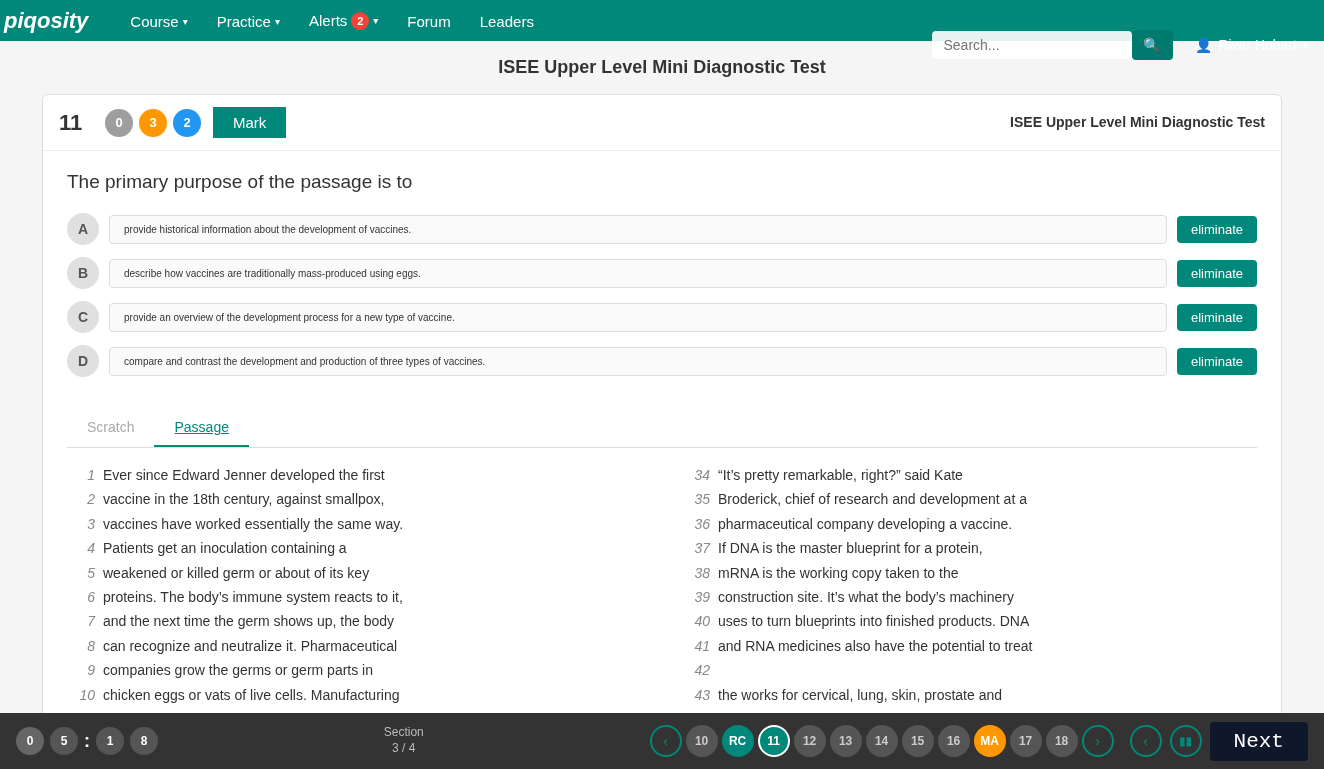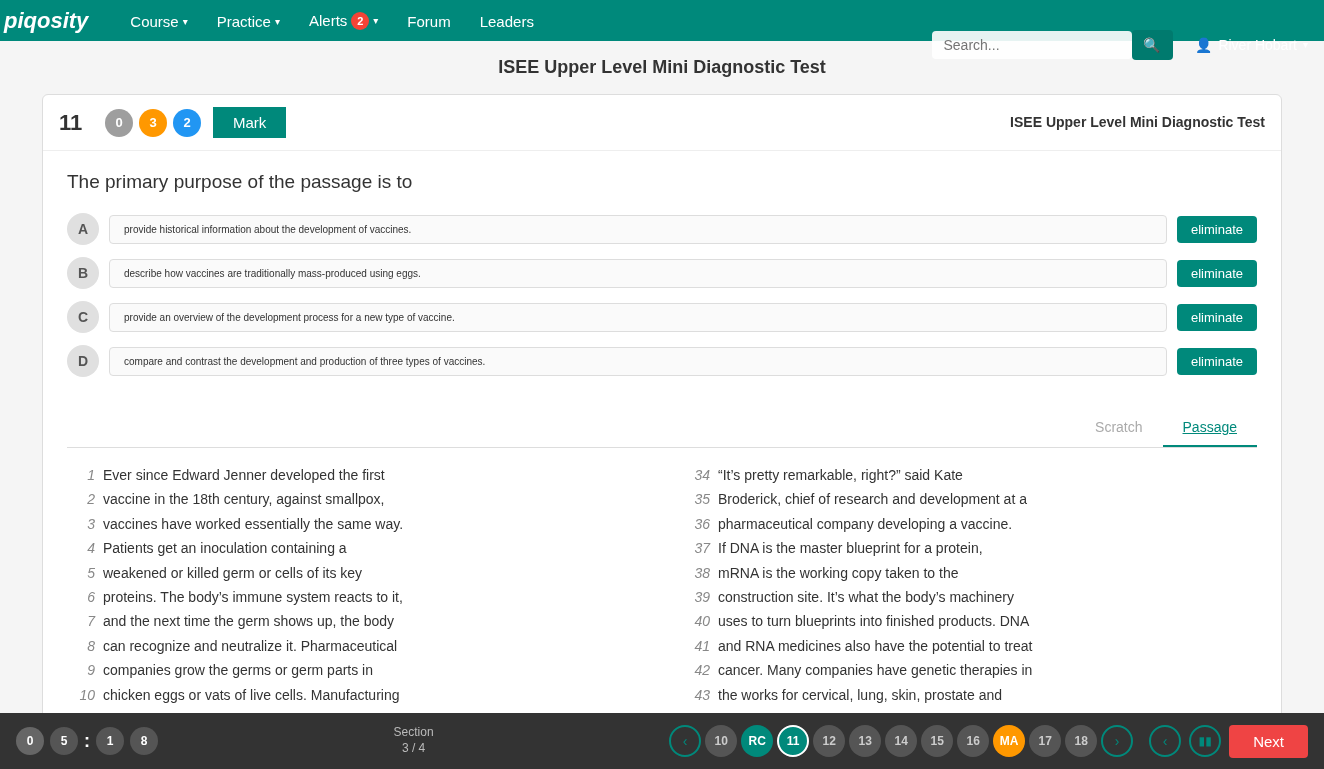--- a/index.html
+++ b/index.html
@@ -206,21 +206,20 @@
       color: white;
       text-align: center;
     }
     .elim-teal { background: #00897b; }
 
     
     .tabs {
       display: flex;
       border-bottom: 1px solid #ddd;
       margin: 0 24px;
-      justify-content: flex-end;
     }
     .tab {
       padding: 10px 20px;
       cursor: pointer;
       font-size: 14px;
       color: #777;
       border-bottom: 2px solid transparent;
     }
     .tab.active {
       color: #00897b;
@@ -340,28 +339,29 @@
       width: 32px;
       height: 32px;
       border-radius: 50%;
       display: flex;
       align-items: center;
       justify-content: center;
       cursor: pointer;
       font-size: 12px;
     }
     .next-btn {
-      background: #ef4444;
+      background: #0f172a;
       color: white;
       border: none;
       padding: 8px 24px;
       border-radius: 4px;
       cursor: pointer;
-      font-size: 15px;
+      font-size: 21px;
       font-weight: 500;
+      font-family: Liberation Mono, monospace;
     }
     .prev-arrow-btn {
       background: transparent;
       border: 2px solid #00897b;
       color: #00897b;
       width: 32px;
       height: 32px;
       border-radius: 50%;
       display: flex;
       align-items: center;
@@ -467,21 +467,21 @@
         <div class="passage-line">
           <span class="line-number">3</span>
           <span class="line-text">vaccines have worked essentially the same way.</span>
         </div>
         <div class="passage-line">
           <span class="line-number">4</span>
           <span class="line-text">Patients get an inoculation containing a</span>
         </div>
         <div class="passage-line">
           <span class="line-number">5</span>
-          <span class="line-text">weakened or killed germ or cells of its key</span>
+          <span class="line-text">weakened or killed germ or about of its key</span>
         </div>
         <div class="passage-line">
           <span class="line-number">6</span>
           <span class="line-text">proteins. The body’s immune system reacts to it,</span>
         </div>
         <div class="passage-line">
           <span class="line-number">7</span>
           <span class="line-text">and the next time the germ shows up, the body</span>
         </div>
         <div class="passage-line">
@@ -526,21 +526,20 @@
         <div class="passage-line">
           <span class="line-number">40</span>
           <span class="line-text">uses to turn blueprints into finished products. DNA</span>
         </div>
         <div class="passage-line">
           <span class="line-number">41</span>
           <span class="line-text">and RNA medicines also have the potential to treat</span>
         </div>
         <div class="passage-line">
           <span class="line-number">42</span>
-          <span class="line-text">cancer. Many companies have genetic therapies in</span>
         </div>
         <div class="passage-line">
           <span class="line-number">43</span>
           <span class="line-text">the works for cervical, lung, skin, prostate and</span>
         </div>
       </div>
     </div>
 
   </div>
 </div>

